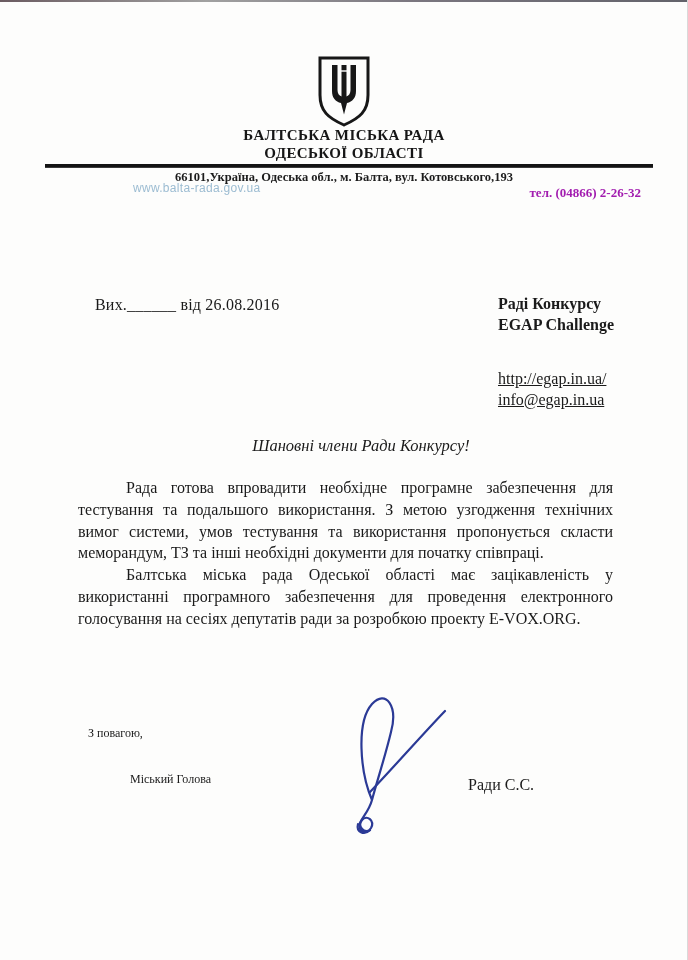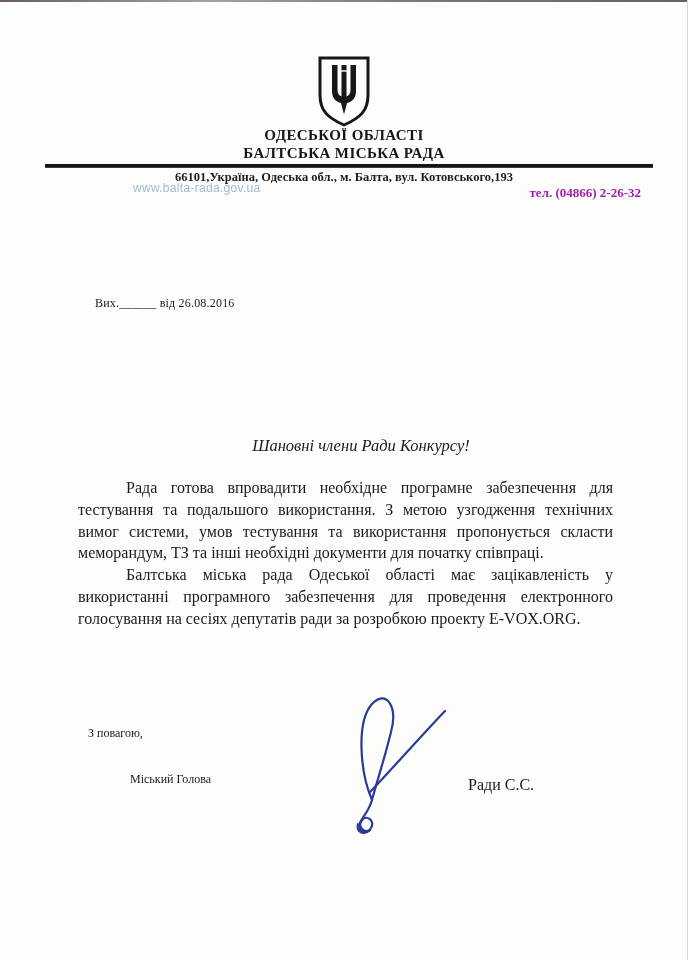--- a/index.html
+++ b/index.html
@@ -46,21 +46,21 @@
     position:absolute;top:181px;left:133px;
     font-size:12px;color:#9cbcd2;
     font-family:"Liberation Sans",sans-serif;letter-spacing:.3px;
   }
   .phone{
     position:absolute;top:185px;right:47px;
     font-weight:bold;font-size:13px;color:#a21caf;margin-left:27px;
   }
   .ref-line{
     position:absolute;top:296px;left:95px;
-    font-size:12px;letter-spacing:.2px;
+    font-size:16px;letter-spacing:.2px;
   }
   .recipient{
     position:absolute;top:293px;left:498px;
     font-size:16px;line-height:21px;
   }
   .recipient .bold{font-weight:bold;display:block;}
   .recipient .links{margin-top:33px;}
   .recipient .link{display:block;text-decoration:underline;line-height:21px;}
   .salutation{
     position:absolute;top:436px;left:17px;width:100%;
@@ -97,32 +97,40 @@
       <path d="M7,3 H55 V40 C55,56 47,63 31,70 C15,63 7,56 7,40 Z" fill="none" stroke="#171717" stroke-width="3"></path>
       <path d="M19,10 L24.5,10 L24.5,35 C24.5,38.5 26,40.5 28.5,41.6 L28.5,10
                L33.5,10 L33.5,41.6 C36,40.5 37.5,38.5 37.5,35 L37.5,10 L43,10
                L43,36 C43,43 39.5,46.6 34,48.1 L31,59.5 L28,48.1
                C22.5,46.6 19,43 19,36 Z" fill="#171717"></path>
       <path d="M26,16 h10" stroke="#fdfdfc" stroke-width="1.4"></path>
     </svg>
   </div>
 
   <div class="org-name">
+    <div>БАЛТСЬКА МІСЬКА РАДА</div>
     <div>ОДЕСЬКОЇ ОБЛАСТІ</div>
-    <div>БАЛТСЬКА МІСЬКА РАДА</div>
   </div>
 
   <div class="rule"></div>
 
   <div class="address">66101,Україна, Одеська обл., м. Балта, вул. Котовського,193</div>
   <div class="website">www.balta-rada.gov.ua</div>
   <div class="phone">тел. (04866) 2-26-32</div>
 
   <div class="ref-line">Вих.______ від 26.08.2016</div>
 
+  <div class="recipient">
+    <span class="bold">Раді Конкурсу</span>
+    <span class="bold">EGAP Challenge</span>
+    <div class="links">
+      <span class="link">http://egap.in.ua/</span>
+      <span class="link">info@egap.in.ua</span>
+    </div>
+  </div>
 
   <div class="salutation">Шановні члени Ради Конкурсу!</div>
 
   <div class="body-text">
     <p>Рада готова впровадити необхідне програмне забезпечення для тестування та подальшого використання. З метою узгодження технічних вимог системи, умов тестування та використання пропонується скласти меморандум, ТЗ та інші необхідні документи для початку співпраці.</p>
     <p>Балтська міська рада Одеської області має зацікавленість у використанні програмного забезпечення для проведення електронного голосування на сесіях депутатів ради за розробкою проекту E-VOX.ORG.</p>
   </div>
 
   <div class="regards">З повагою,</div>
   <div class="job-title">Міський Голова</div>

